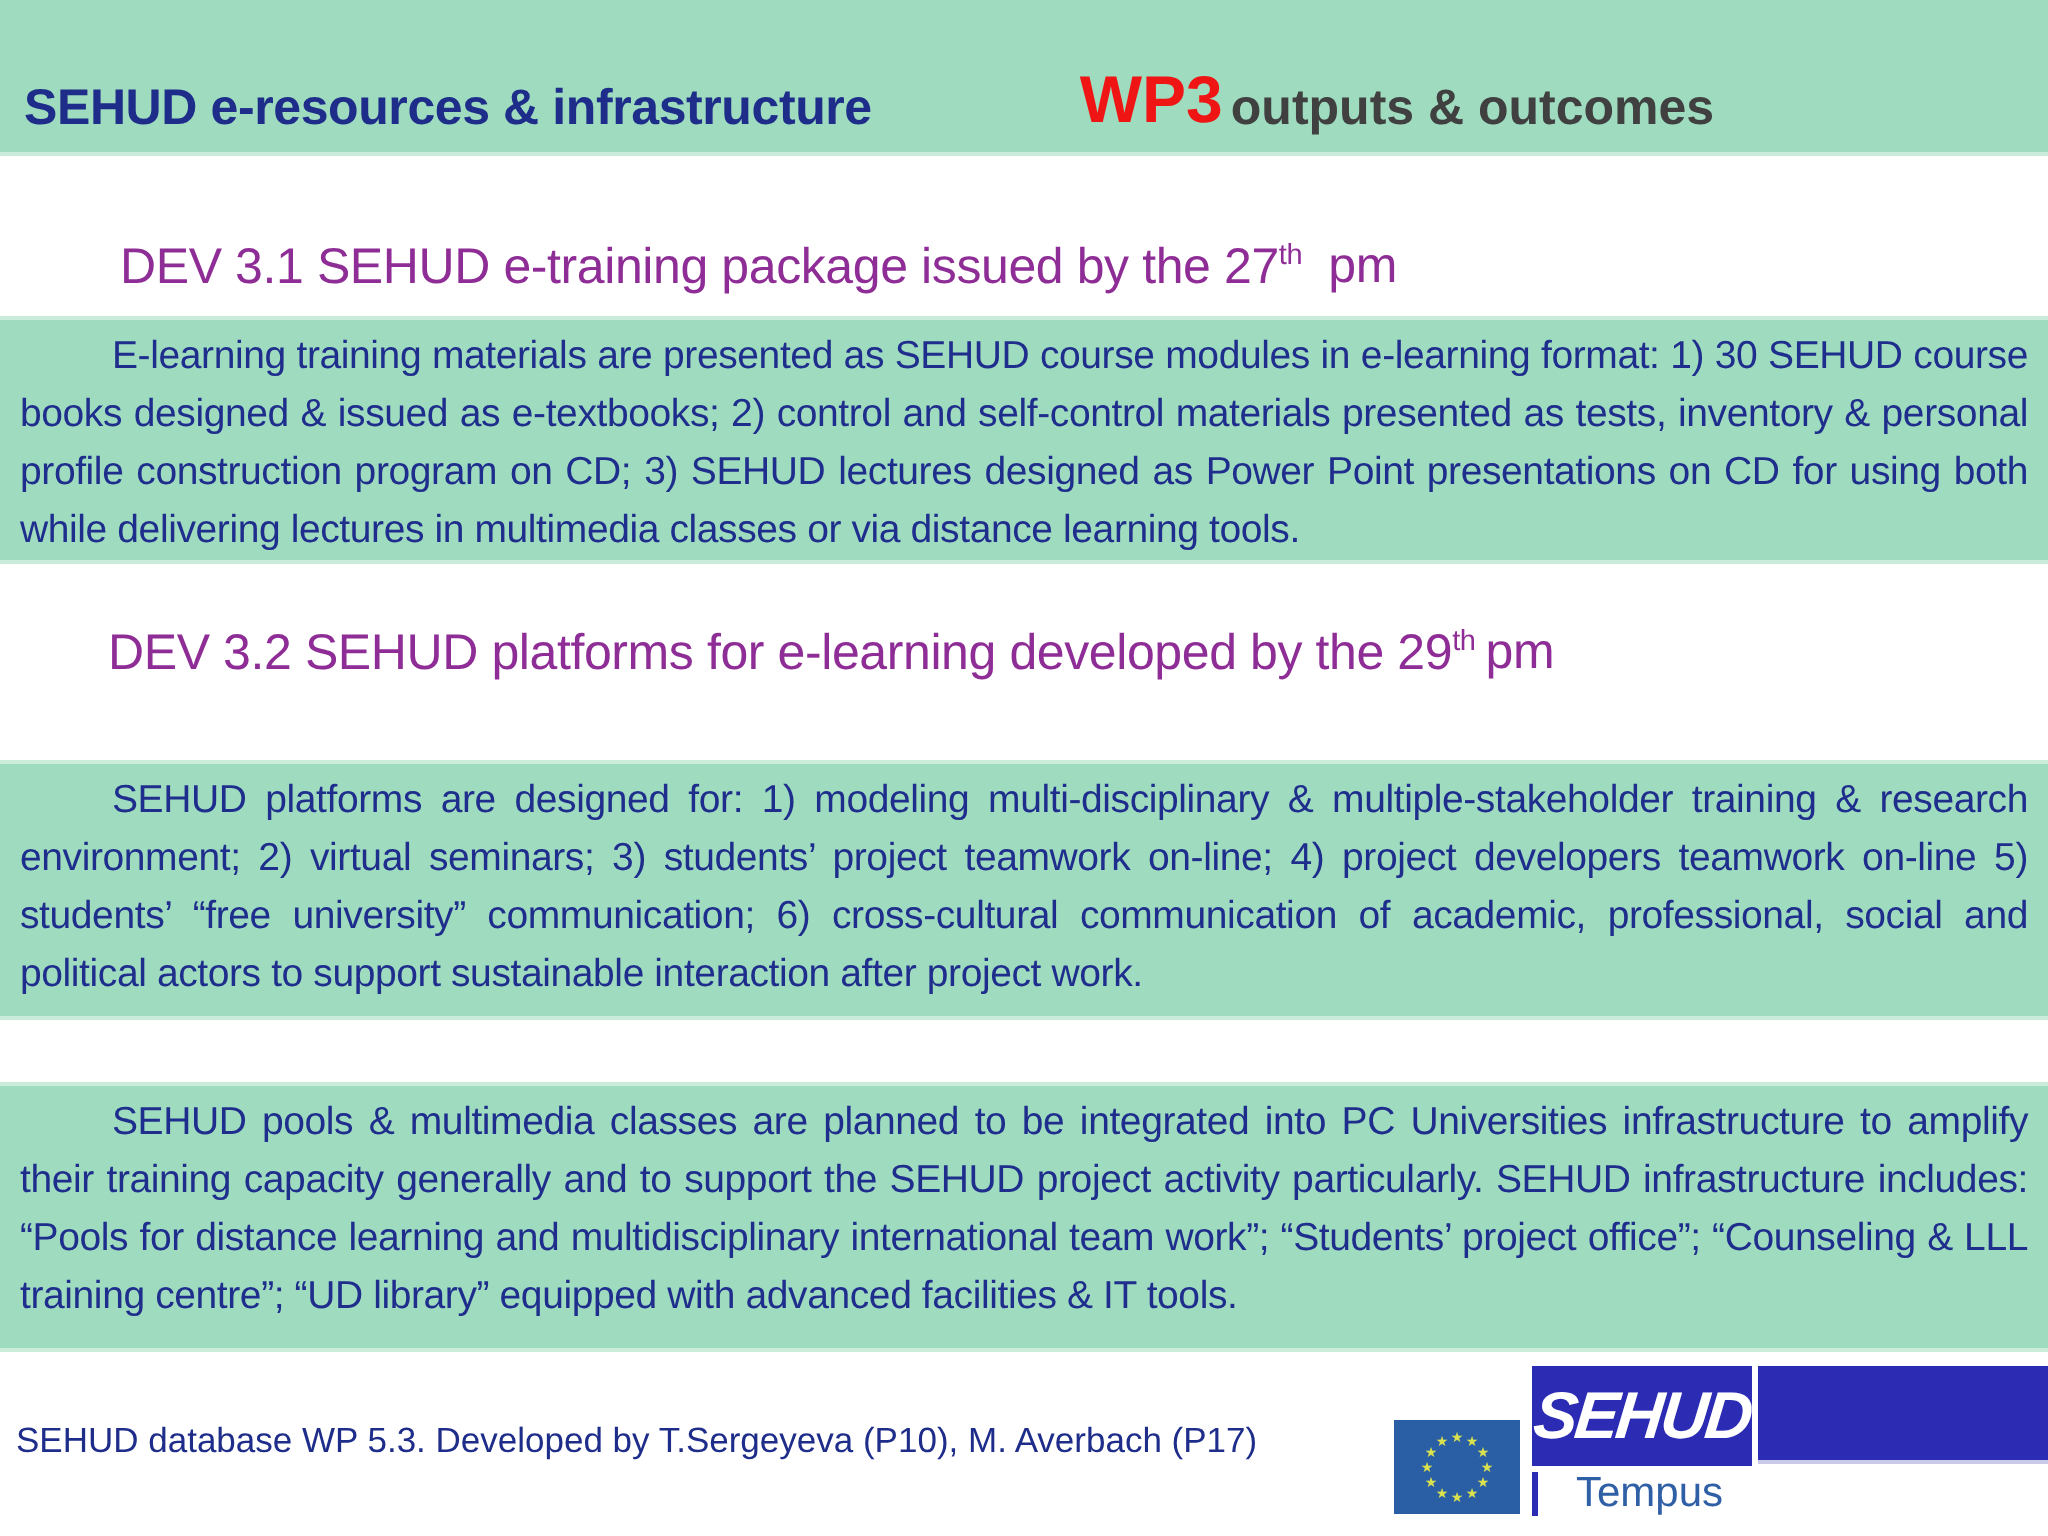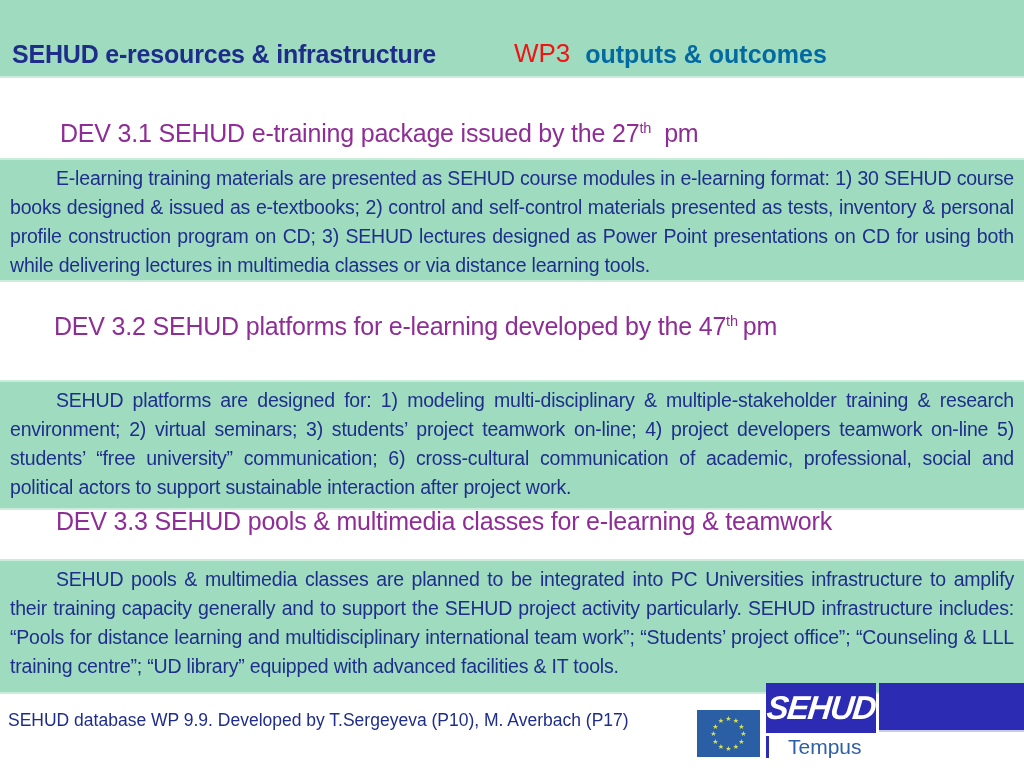--- a/index.html
+++ b/index.html
@@ -22,26 +22,26 @@
     border-bottom:2px solid #CBECDA;
     box-sizing:border-box;
     display:flex; align-items:flex-end;
     padding:0 0 7px 12px;
   }
   .header-title {
     color:#1F2D8A; font-size:25px; font-weight:bold;
     letter-spacing:-0.2px; white-space:nowrap;
   }
   .header-wp {
-    color:#F01515; font-size:26px; font-weight:normal;
-    margin-left:78px; white-space:nowrap;
+    color:#F01515; font-size:33px; font-weight:bold;
+    margin-left:104px; white-space:nowrap;
   }
   .header-subtitle {
-    color:#0369a1; font-size:25px; font-weight:bold;
-    margin-left:15px; white-space:nowrap;
+    color:#404040; font-size:25px; font-weight:bold;
+    margin-left:4px; white-space:nowrap;
   }
 
   
   .dev-heading {
     position:absolute;
     color:#8F2D96; font-size:25px; line-height:36px;
     white-space:nowrap; letter-spacing:-0.2px;
   }
   .dev-heading sup { font-size:0.58em;margin-top:32px; }
   .heading-1 { left:60px;  top:110px; }
@@ -55,21 +55,21 @@
     position:absolute; left:0;
     width:1024px;
     background:#9EDBBF;
     border-top:2px solid #CBECDA;
     border-bottom:2px solid #CBECDA;
     box-sizing:border-box;
     overflow:hidden;
   }
   .block-1 { top:158px; height:124px; }
   .block-2 { top:356px; height:130px;margin-top:24px; }
-  .block-3 { top:559px; height:135px; }
+  .block-3 { top:541px; height:135px; }
   .green-block p {
     margin:0;
     padding:4px 10px 0 10px;
     text-indent:46px;
     text-align:justify;
     color:#1F2E8C;
     font-size:19.5px;
     line-height:29px;
     letter-spacing:-0.2px;
   }
@@ -125,34 +125,31 @@
   </div>
 
   <div class="dev-heading heading-1">
     <span>DEV 3.1 SEHUD e-training package issued by the 27</span><sup>th</sup><span class="tail-wide">pm</span>
   </div>
   <div class="green-block block-1">
     <p>E-learning training materials are presented as SEHUD course modules in e-learning format: 1) 30 SEHUD course books designed &amp; issued as e-textbooks; 2) control and self-control materials presented as tests, inventory &amp; personal profile construction program on CD;  3) SEHUD lectures designed as Power Point presentations on CD for using both while delivering lectures in multimedia classes or via distance learning tools.</p>
   </div>
 
   <div class="dev-heading heading-2">
-    <span>DEV 3.2  SEHUD platforms for e-learning developed by the 47</span><sup>th</sup><span class="tail-narrow">pm</span>
+    <span>DEV 3.2  SEHUD platforms for e-learning developed by the 29</span><sup>th</sup><span class="tail-narrow">pm</span>
   </div>
   <div class="green-block block-2">
     <p>SEHUD platforms are designed for: 1) modeling multi-disciplinary &amp; multiple-stakeholder training &amp; research environment; 2) virtual seminars; 3) students’ project teamwork on-line;  4) project developers teamwork on-line 5) students’ “free university” communication; 6) cross-cultural communication of academic, professional, social and political actors to support sustainable interaction after project work.</p>
   </div>
 
-  <div class="dev-heading heading-3">
-    <span>DEV 3.3  SEHUD pools &amp; multimedia classes for e-learning &amp; teamwork</span><sup></sup><span></span>
-  </div>
   <div class="green-block block-3">
     <p>SEHUD pools &amp; multimedia classes are planned to be integrated into PC Universities infrastructure to amplify their training capacity generally and to support the SEHUD project activity particularly. SEHUD infrastructure includes: “Pools for distance learning and multidisciplinary international team work”; “Students’ project office”; “Counseling &amp; LLL training centre”; “UD library” equipped with advanced facilities &amp; IT tools.</p>
   </div>
 
-  <div class="footer-credit">SEHUD database WP 9.9. Developed by T.Sergeyeva (P10), M. Averbach (P17)</div>
+  <div class="footer-credit">SEHUD database WP 5.3. Developed by T.Sergeyeva (P10), M. Averbach (P17)</div>
 
   <div class="eu-flag">
     <svg width="63" height="47" viewBox="0 0 63 47" xmlns="http://www.w3.org/2000/svg">
       <rect x="0" y="0" width="63" height="47" fill="#2A5EA5"></rect>
       <g fill="#D9E14F" font-family="DejaVu Sans, sans-serif" font-size="7" text-anchor="middle">
         <text x="31.5" y="11">★</text>
         <text x="39" y="13">★</text>
         <text x="44.5" y="18.5">★</text>
         <text x="46.5" y="26">★</text>
         <text x="44.5" y="33.5">★</text>

